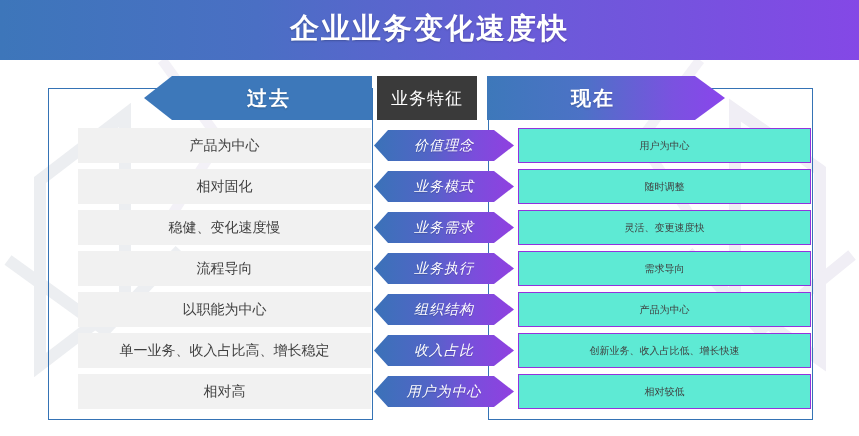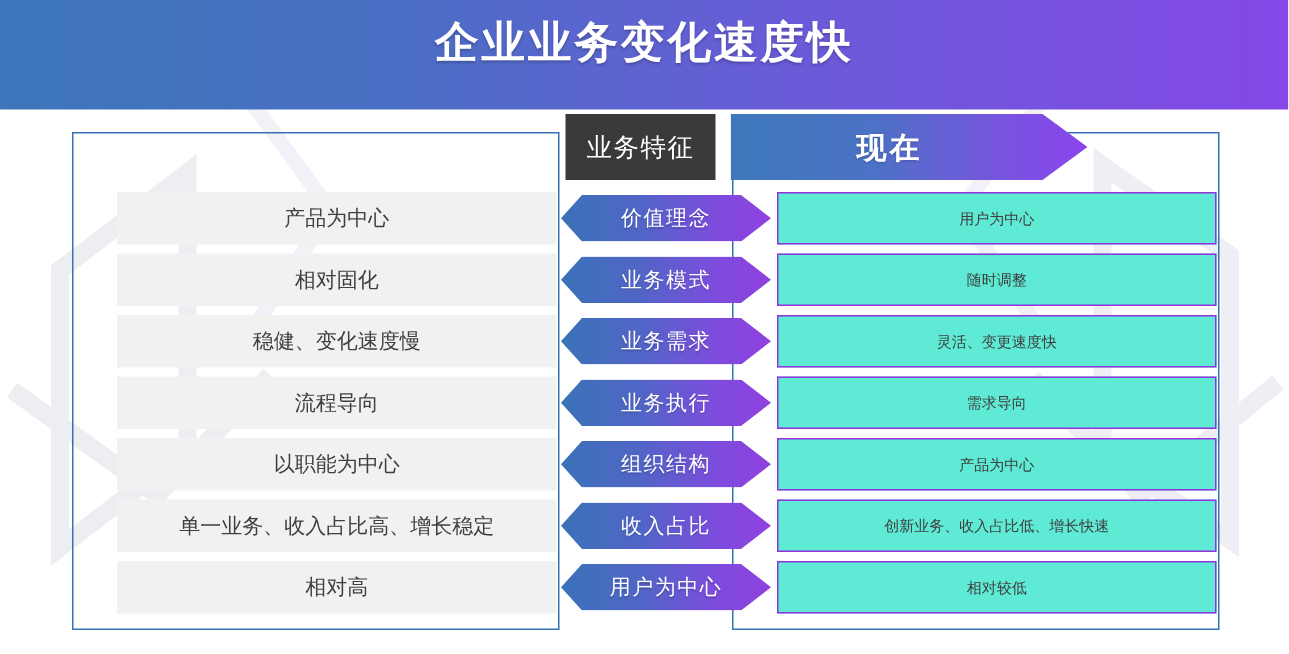--- a/index.html
+++ b/index.html
@@ -27,21 +27,21 @@
     position: absolute;
     inset: 0;
     pointer-events: none;
     z-index: 0;
   }
 
   
   #title-bar {
     position: absolute;
     left: 0; top: 0;
-    width: 859px; height: 73px;
+    width: 859px; height: 60px;
     background: linear-gradient(to right, #3d76ba 0%, #4a6fc4 30%, #6a5bd8 62%, #8448e6 100%);
     z-index: 3;
   }
   #title-text {
     position: absolute;
     left: 0; right: 0; top: 0;
     height: 57px;
     line-height: 57px;
     text-align: center;
     color: #ffffff;
@@ -158,20 +158,21 @@
     clip-path: polygon(14px 0, calc(100% - 20px) 0, 100% 50%, calc(100% - 20px) 100%, 14px 100%, 0 50%);
     display: flex;
     align-items: center;
     justify-content: center;
     color: #ffffff;
     font-size: 14px;
     letter-spacing: 1px;
     white-space: nowrap;
     box-sizing: border-box;
     text-shadow: 0 1px 1px rgba(0,0,0,0.18);
+    font-style: italic;
   }
 </style>
 </head>
 <body>
 
 <div id="stage">
 
   <svg class="bg-deco" width="859" height="436" viewBox="0 0 859 436" aria-hidden="true">
     <g stroke="#eceef1" stroke-width="12" fill="none">
       <path d="M 40 180 L 125 115 L 125 300 L 40 365 Z"></path>
@@ -187,20 +188,23 @@
     </g>
   </svg>
 
   <div id="title-bar">
     <div id="title-text">企业业务变化速度快</div>
   </div>
 
   <div id="frame-left" class="panel-frame"></div>
   <div id="frame-right" class="panel-frame"></div>
 
+  <div id="banner-past" class="banner">
+    <span>过去</span>
+  </div>
   <div id="banner-feature" class="banner">
     <span>业务特征</span>
   </div>
   <div id="banner-now" class="banner">
     <span>现在</span>
   </div>
 
   <div id="rows">
       <div class="row" style="top: 128px;">
         <div class="cell-past">产品为中心</div>

